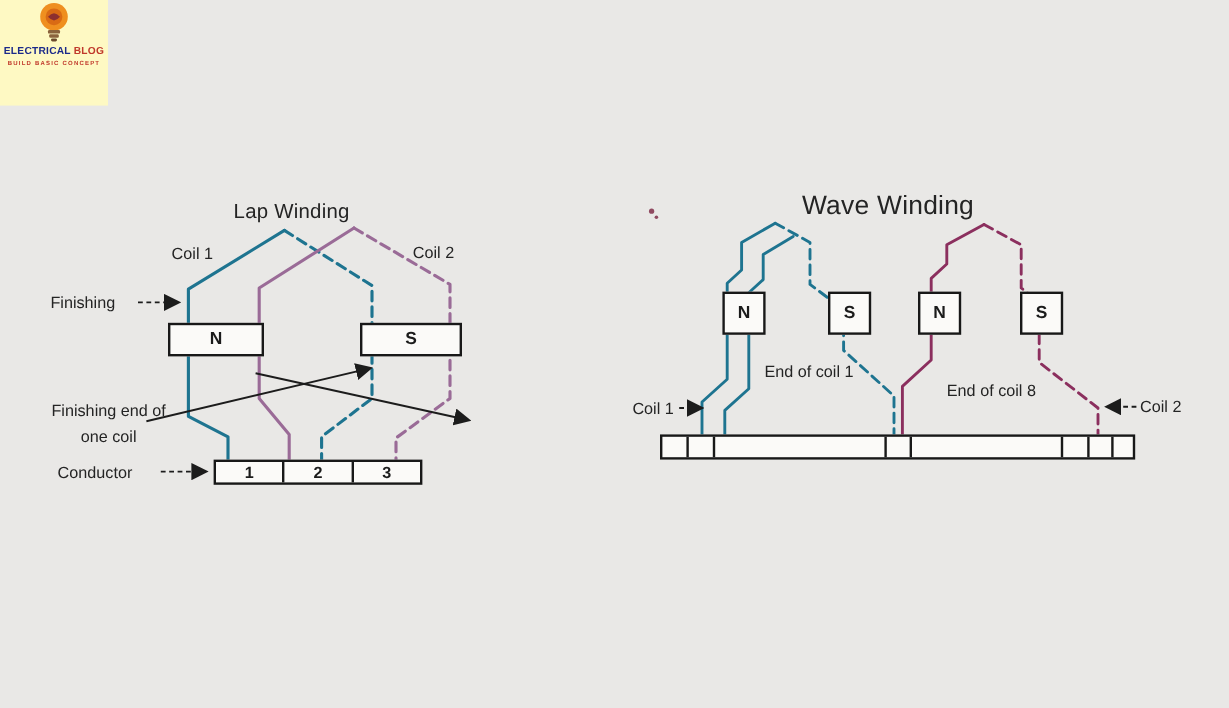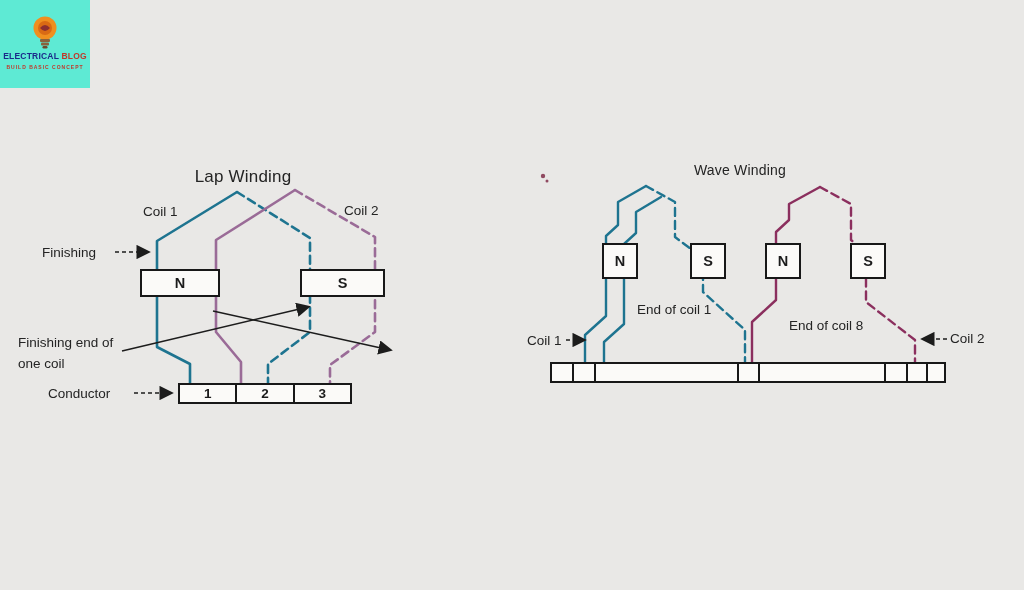--- a/index.html
+++ b/index.html
@@ -19,40 +19,40 @@
   .plum{stroke:var(--plum,#9a6b97)}
   .maroon{stroke:var(--maroon,#8b2f5e)}
   .dashed{stroke-dasharray:8 5}
   .thin{stroke:#1c1c1c;stroke-width:1.6;fill:none}
   .ptr{stroke:#1c1c1c;stroke-width:1.6;fill:none;stroke-dasharray:4 3}
 
   
   .lbl{position:absolute;z-index:3;font-weight:400;font-size:13.5px;
        white-space:nowrap;color:#242424;line-height:17px}
   .title{font-size:17px;letter-spacing:.2px;text-align:center}
-  .center{white-space:normal;line-height:21px}
+  .center{text-align:center;white-space:normal;line-height:21px}
 
   
   .box{position:absolute;z-index:2;background:#fbfaf8;border:2.5px solid #181818;
        display:flex;align-items:center;justify-content:center;
        font-size:14.5px;font-weight:600;color:#1b1b1b}
 
   
   .comm{position:absolute;z-index:2;background:#fbfaf8;border:2px solid #181818;display:flex}
   .seg{flex:1;display:flex;align-items:center;justify-content:center;
        font-weight:700;font-size:13.5px;border-left:2px solid #181818;color:#1b1b1b}
   .seg:first-child{border-left:none}
 
   
   .wavebar{position:absolute;z-index:2;background:#fbfaf8;border:2px solid #181818}
   .divline{position:absolute;top:0;bottom:0;width:2px;background:#181818}
 
   
-  .logo{position:absolute;left:0;top:0;width:90px;height:88px;background:#5eead4;
-        z-index:4;display:flex;flex-direction:column;align-items:center;padding-top:14px}
+  .logo{position:absolute;left:0;top:0;width:90px;height:88px;background:#fef9c3;
+        z-index:4;display:flex;flex-direction:column;align-items:center;padding-top:0}
   .logo-name{font-size:8.5px;font-weight:700;letter-spacing:.2px;margin-top:1px}
   .logo-name .p1{color:var(--logo-blue,#1b2a8a)}
   .logo-name .p2{color:var(--logo-red,#c0392b)}
   .logo-tag{font-size:5px;color:var(--logo-red,#c0392b);letter-spacing:1px;
             margin-top:3px;font-weight:700}
 </style>
 </head>
 <body>
 
 <div class="stage">
@@ -152,21 +152,21 @@
   </div>
 
   <div class="lbl" style="left:48px;top:385px">Conductor</div>
 
   <div class="comm" style="left:178px;top:383px;width:174px;height:21px">
     <div class="seg">1</div>
     <div class="seg">2</div>
     <div class="seg">3</div>
   </div>
 
-  <div class="lbl title" style="left:655px;top:162px;width:170px;font-size:14px">Wave Winding</div>
+  <div class="lbl title" style="left:655px;top:162px;width:170px;font-size:22px">Wave Winding</div>
 
   <div class="box" style="left:602px;top:243px;width:36px;height:36px">
     <span>N</span>
   </div>
   <div class="box" style="left:690px;top:243px;width:36px;height:36px">
     <span>S</span>
   </div>
   <div class="box" style="left:765px;top:243px;width:36px;height:36px">
     <span>N</span>
   </div>

